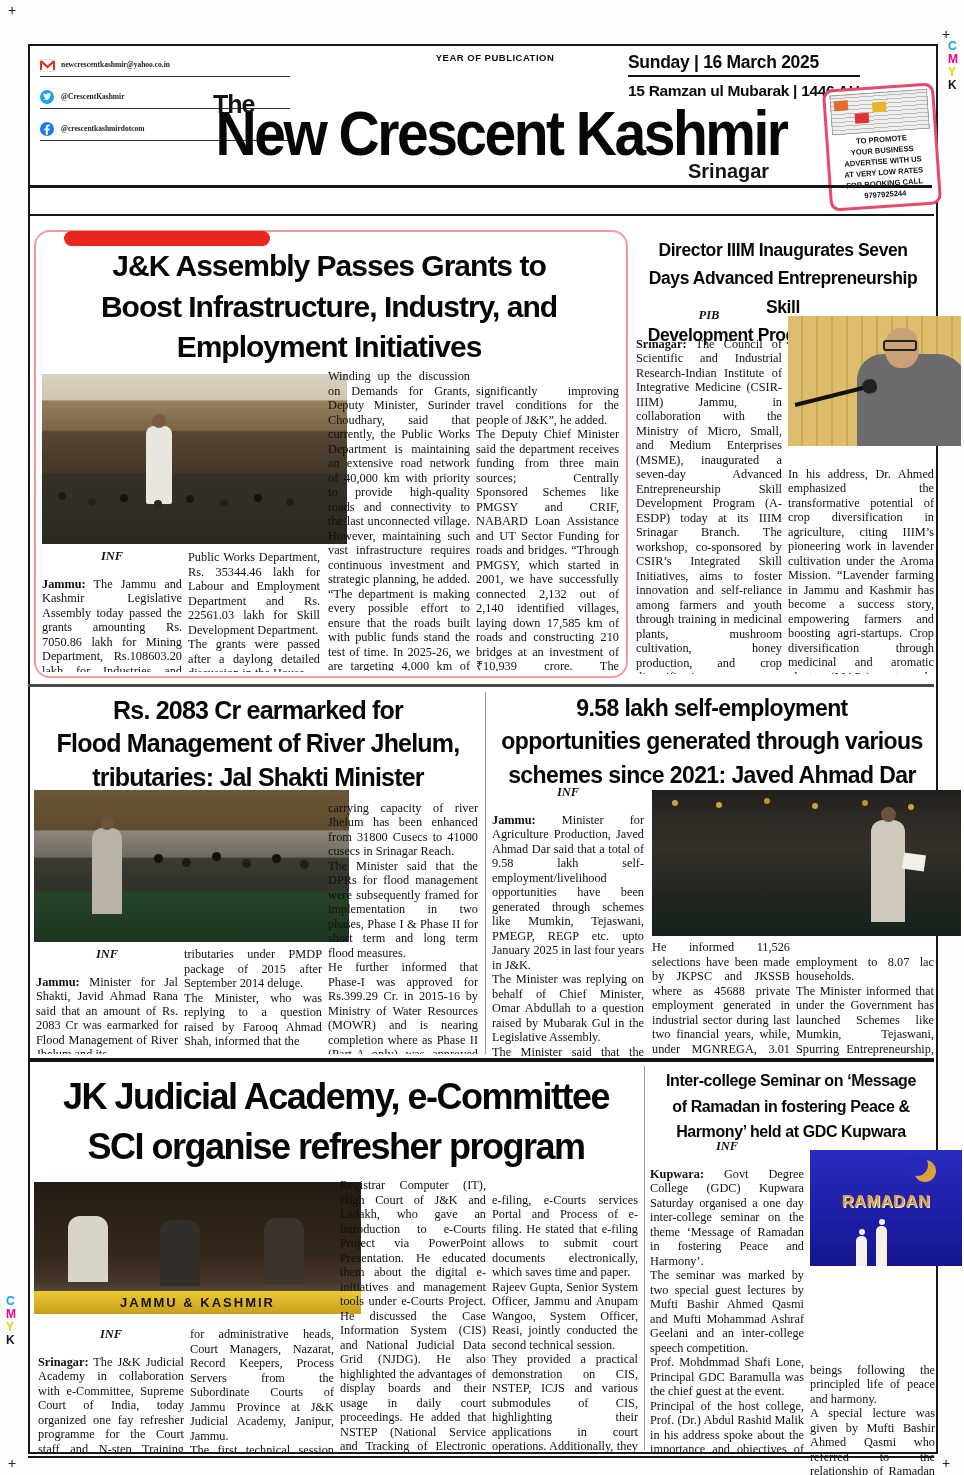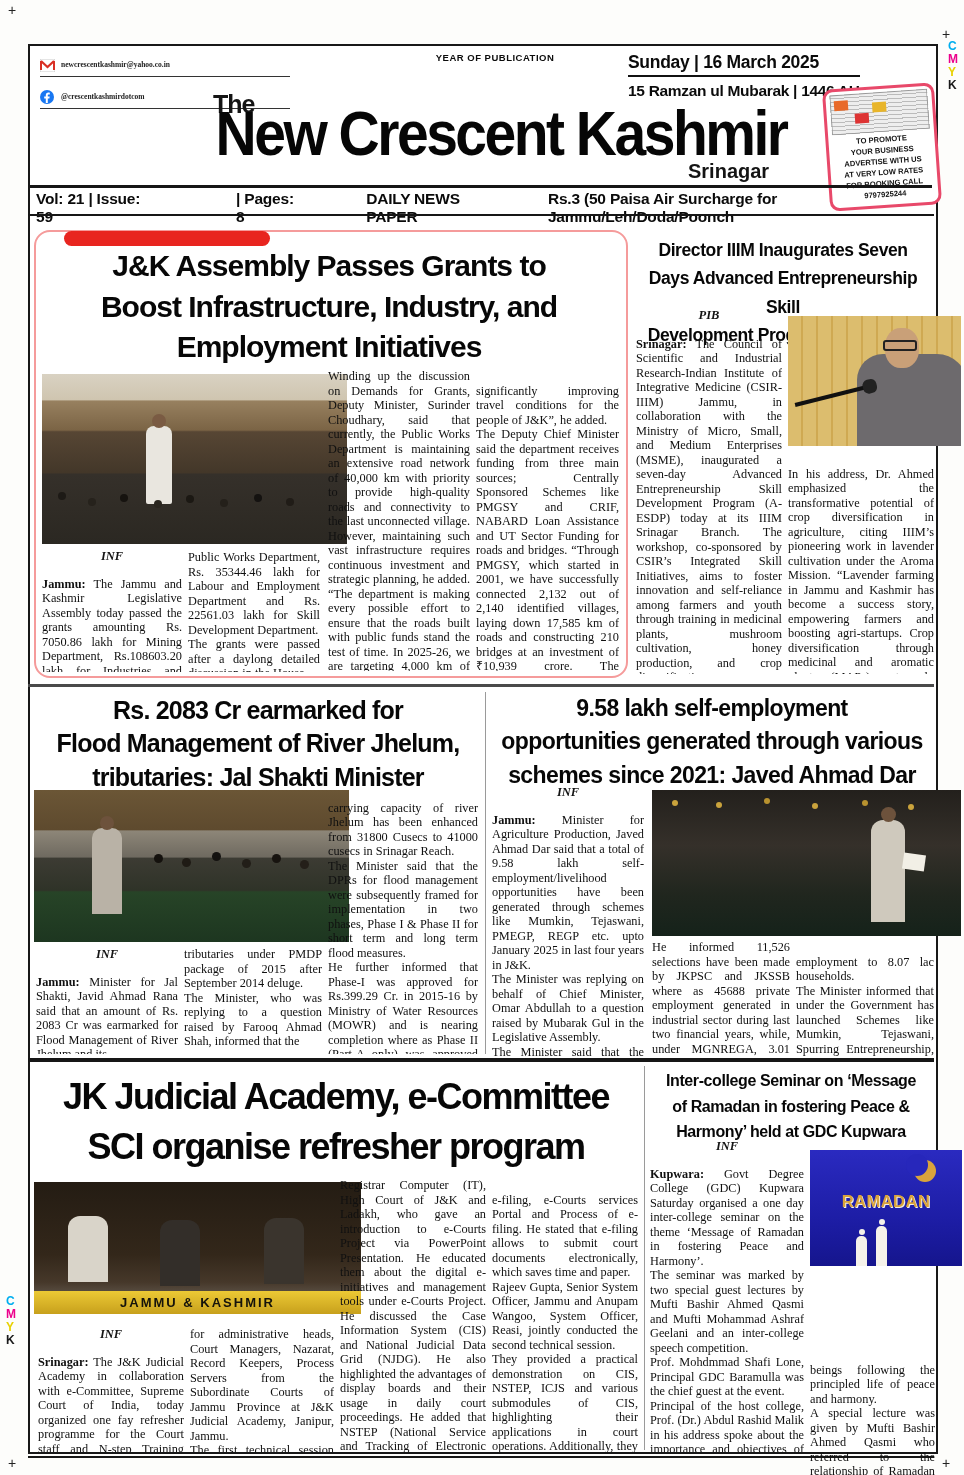--- a/index.html
+++ b/index.html
@@ -133,20 +133,29 @@
             <rect x="0" y="0" width="15" height="13" rx="1.5" fill="#fff" stroke="#ccc"></rect>
             <path d="M1 2 L7.5 8 L14 2" stroke="#d93025" stroke-width="2.2" fill="none"></path>
             <path d="M1 2 V11 M14 2 V11" stroke="#d93025" stroke-width="2" fill="none"></path>
           </svg>
       </span>
       <span class="lbl">newcrescentkashmir@yahoo.co.in</span>
     </div>
     <div class="social-row">
       <span class="icon-box">
         <svg width="14" height="14" viewBox="0 0 14 14">
+            <circle cx="7" cy="7" r="7" fill="#1da1f2"></circle>
+            <path d="M3.5 9.5 C5 10.5 8 10.5 9.5 8 C10.5 6.3 10.3 4.8 10.3 4.8 L11 3.8 L10 4 L10.6 3.1 L9.5 3.6 C8.5 2.6 7 3 6.8 4.4 C5.5 4.4 4.5 3.6 3.8 2.9 C3.3 4.2 3.8 5.2 4.5 5.8 L3.6 5.6 C3.7 6.6 4.4 7.3 5.2 7.5 L4.3 7.6 C4.7 8.5 5.5 8.9 6.3 8.9 C5.5 9.5 4.4 9.7 3.5 9.5 Z" fill="#fff"></path>
+          </svg>
+      </span>
+      <span class="lbl">@CrescentKashmir</span>
+    </div>
+    <div class="social-row">
+      <span class="icon-box">
+        <svg width="14" height="14" viewBox="0 0 14 14">
             <circle cx="7" cy="7" r="7" fill="#1877f2"></circle>
             <path d="M7.8 13 V8.5 H9.4 L9.7 6.6 H7.8 V5.4 C7.8 4.8 8 4.4 8.8 4.4 H9.8 V2.7 C9.6 2.7 9 2.6 8.3 2.6 C6.8 2.6 5.8 3.5 5.8 5.2 V6.6 H4.2 V8.5 H5.8 V13 Z" fill="#fff"></path>
           </svg>
       </span>
       <span class="lbl">@crescentkashmirdotcom</span>
     </div>
   </div>
 
   <div class="anniv">
     <div class="cap">YEAR OF PUBLICATION</div>
@@ -165,26 +174,20 @@
     <div class="adthumb"></div>
     <div class="adtext">TO PROMOTE</div>
     <div class="adtext">YOUR BUSINESS</div>
     <div class="adtext">ADVERTISE WITH US</div>
     <div class="adtext">AT VERY LOW RATES</div>
     <div class="adtext">FOR BOOKING CALL</div>
     <div class="adtext">9797925244</div>
   </div>
 
   <div class="thickline" style="left:30px;top:185px;width:902px;height:3px"></div>
-  <div class="infobar">
-    <span>Vol: 21 |  Issue: 59</span>
-    <span style="margin-left:60px">| Pages: 8</span>
-    <span style="margin-left:40px">DAILY  NEWS PAPER</span>
-    <span style="margin-left:20px">Rs.3 (50 Paisa Air Surcharge for Jammu/Leh/Doda/Poonch</span>
-  </div>
   <div class="thickline" style="left:28px;top:214px;width:906px;height:2px"></div>
 
   <div class="pinkbox"></div>
   <div class="redbar"></div>
   <div class="hl" style="left:46px;top:246px;width:566px;font-size:30px;line-height:1.35;letter-spacing:-1px">J&amp;K Assembly Passes Grants to
 Boost Infrastructure, Industry, and
 Employment Initiatives</div>
 
   <div class="photo photo1">
     <div class="ph-fig"></div>

